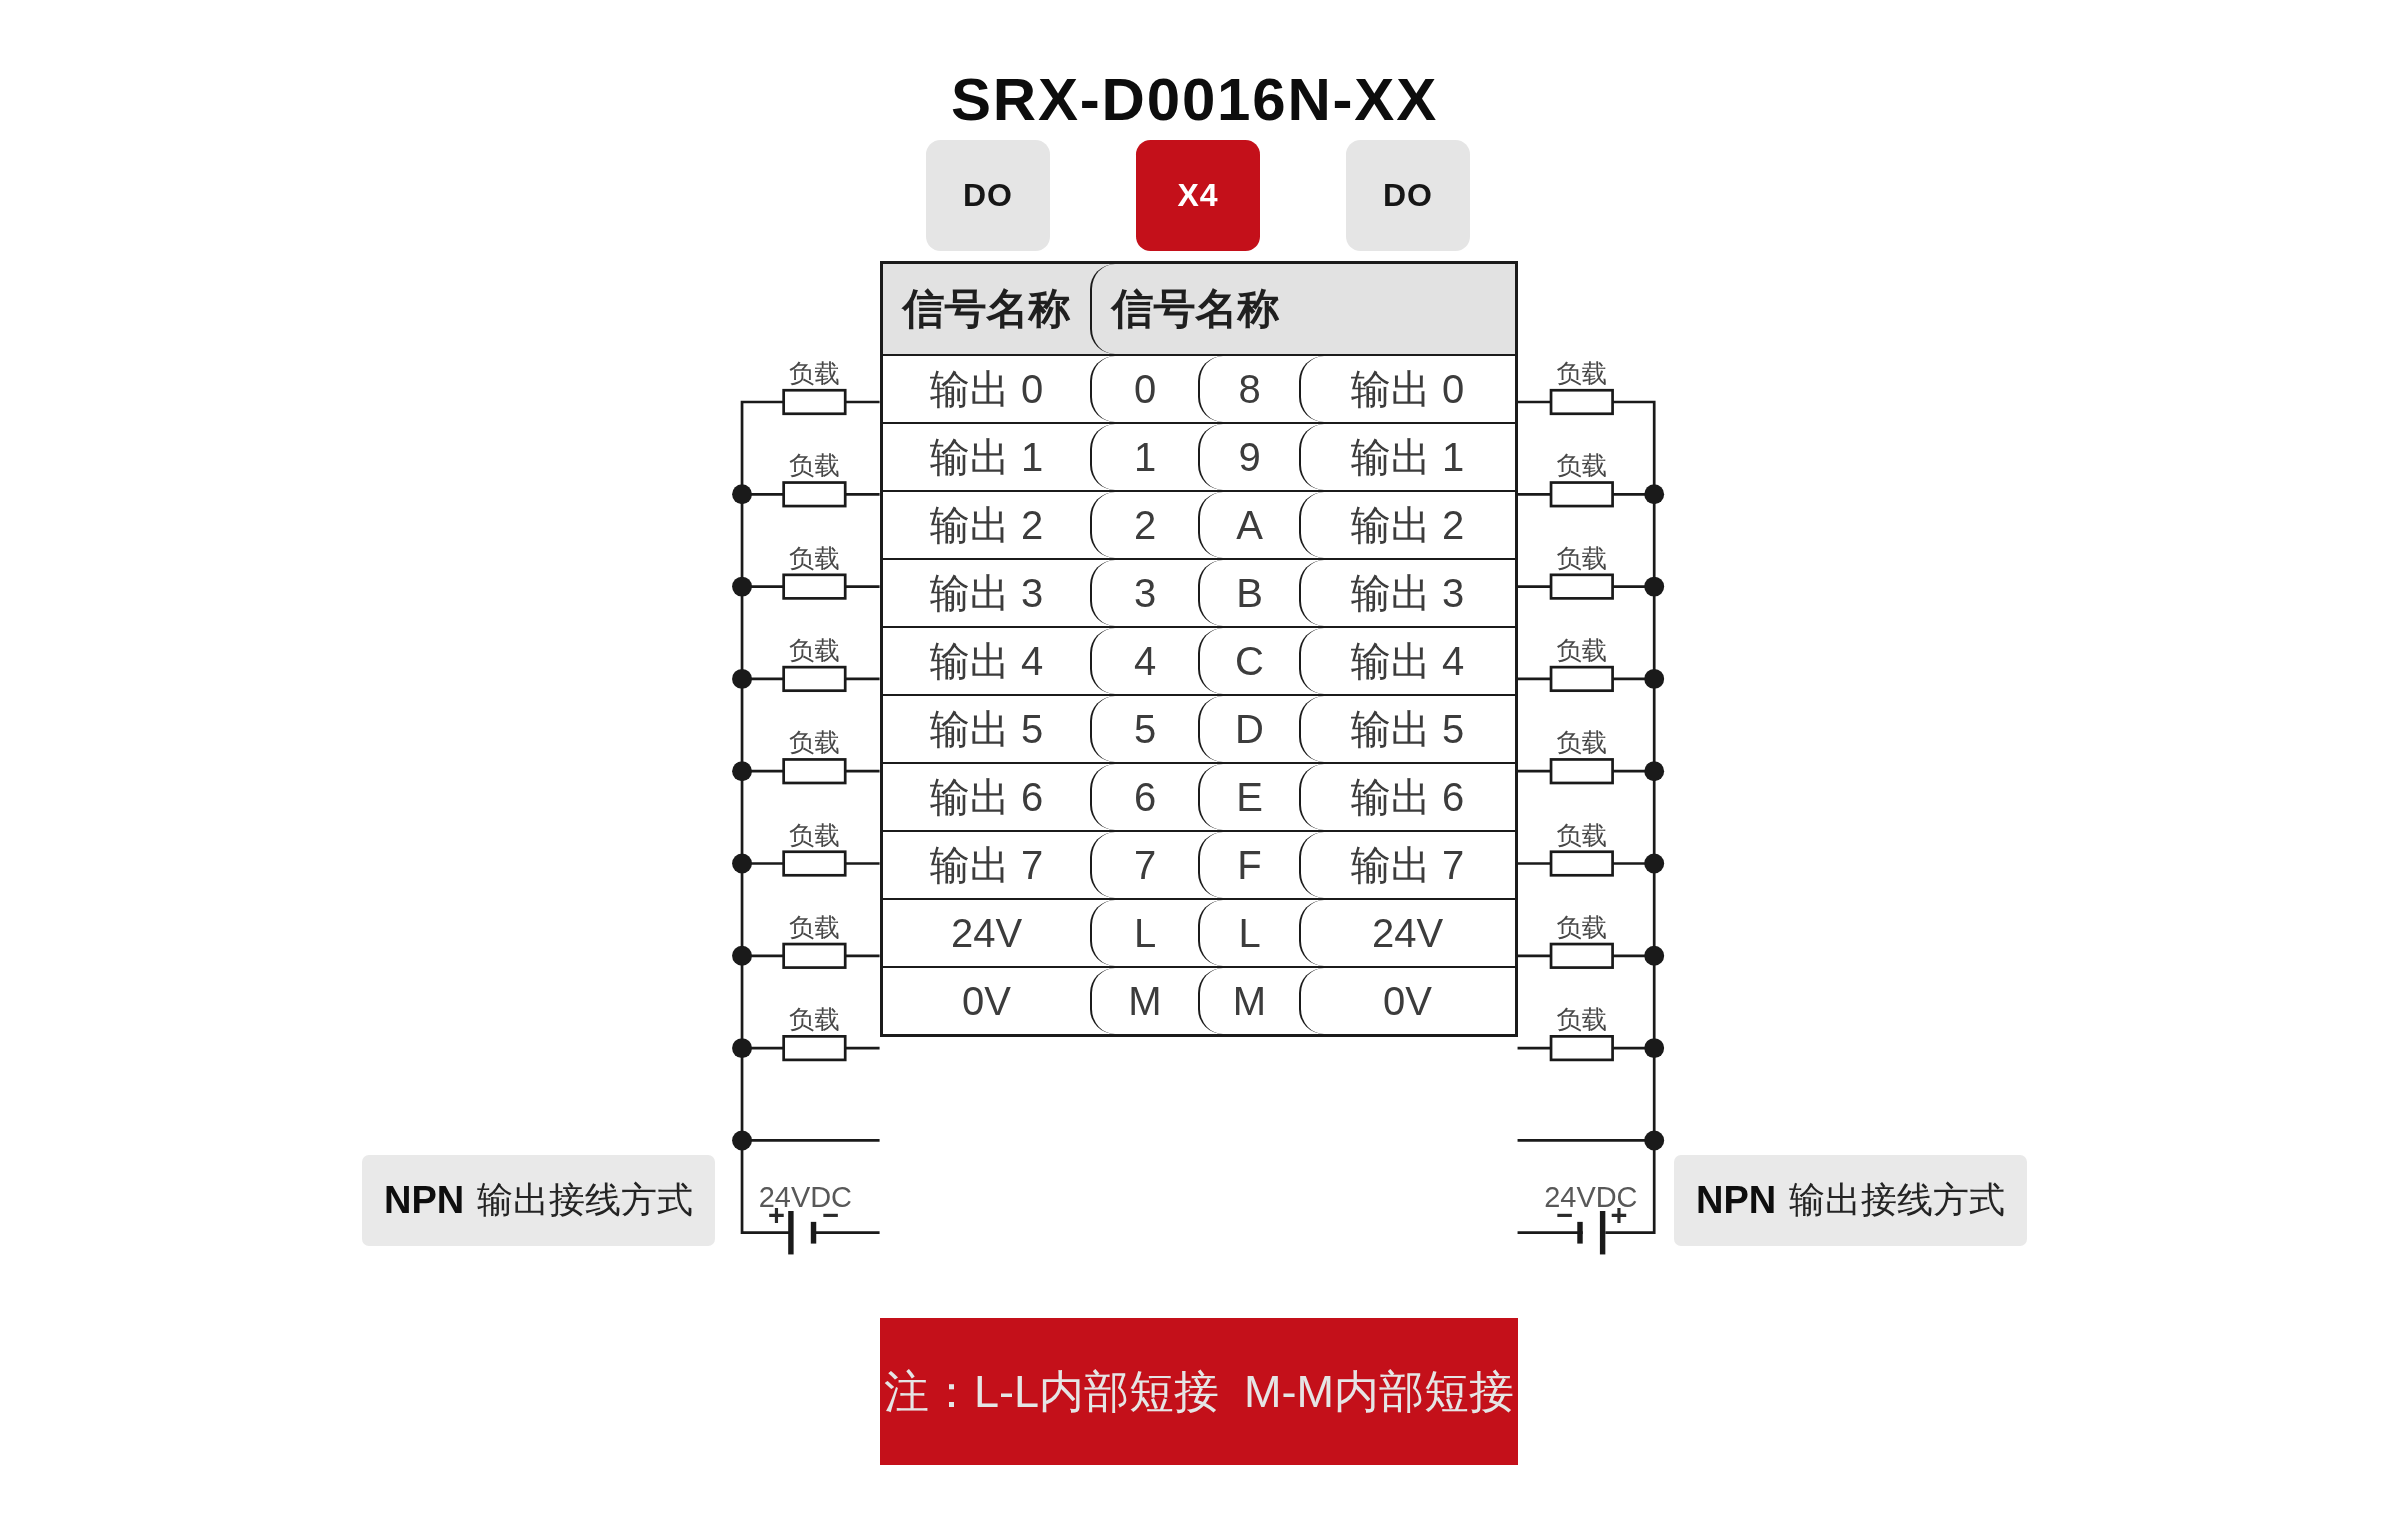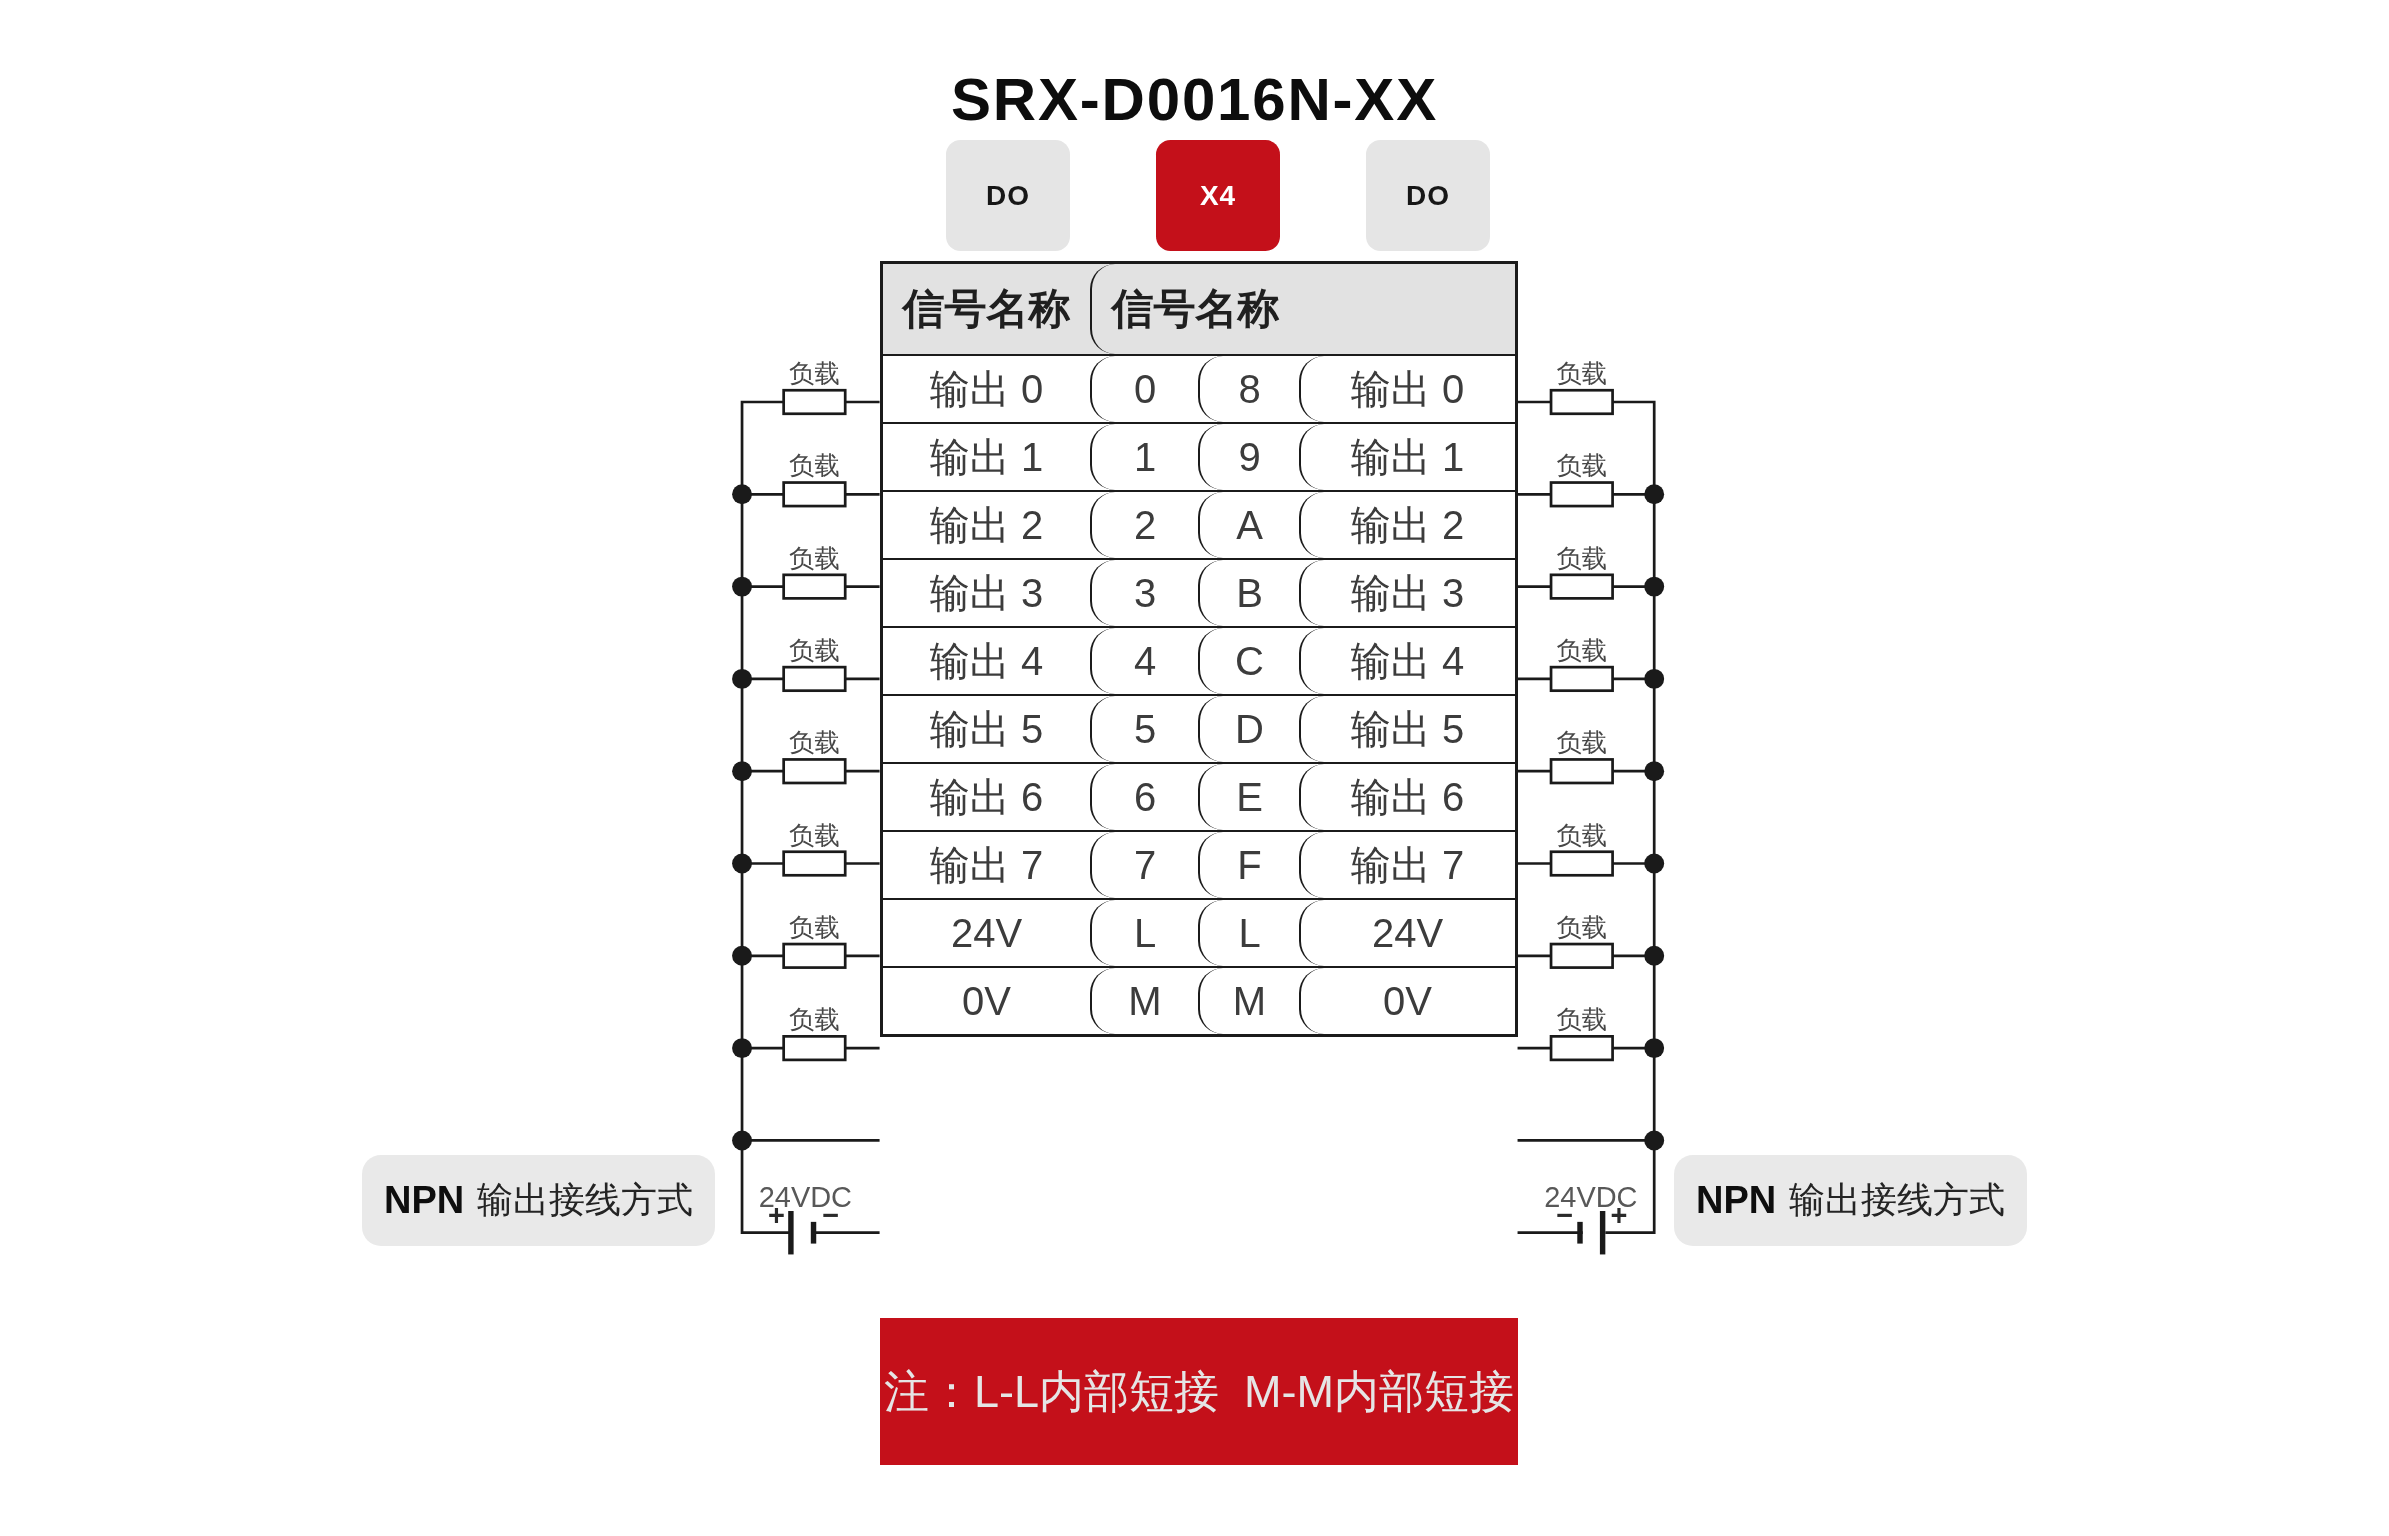--- a/index.html
+++ b/index.html
@@ -7,21 +7,21 @@
        font-family:"Liberation Sans","DejaVu Sans",sans-serif;}
   .abs{position:absolute;}
 
   
   .title{left:0;top:65px;width:2389px;text-align:center;
          font-size:60px;font-weight:800;letter-spacing:1.8px;color:#0d0d0d;}
 
   
   .badge{top:140px;width:124px;height:111px;border-radius:14.5px;
          display:flex;align-items:center;justify-content:center;
-         font-size:28px;font-weight:800;letter-spacing:0.9px;margin-left:20px;}
+         font-size:32px;font-weight:800;letter-spacing:0.9px;}
   .badge-gray{background:#e5e5e5;color:#161616;}
   .badge-red{background:#c4101a;color:#ffffff;}
   #badge-left{left:926px;}
   #badge-center{left:1136px;}
   #badge-right{left:1346px;}
 
   
   .term-table{left:880px;top:261px;width:638px;background:#ffffff;
               border:3.6px solid #1b1b1b;box-sizing:border-box;}
   .thead{display:grid;grid-template-columns:207px 209px 215px;height:90px;background:#e2e2e2;}
@@ -37,21 +37,21 @@
   svg.circuit{left:0;top:0;}
   .wire{stroke:#1a1a1a;stroke-width:3;fill:none;}
   .res{fill:#ffffff;stroke:#1a1a1a;stroke-width:3;}
   .dot{fill:#1a1a1a;}
   .plate{fill:#1a1a1a;}
   .load-txt{font-size:28px;fill:#474747;text-anchor:middle;}
   .psu-txt{font-size:32px;fill:#585858;text-anchor:middle;}
   .sign-txt{font-size:32px;font-weight:700;fill:#2a2a2a;text-anchor:middle;}
 
   
-  .npn-box{top:1155px;width:353px;height:91px;background:#e9e9e9;border-radius:19px;
+  .npn-box{top:1155px;width:353px;height:91px;background:#e9e9e9;border-radius:7px;
            display:flex;align-items:center;justify-content:center;gap:12.7px;}
   #npn-left{left:362px;}
   #npn-right{left:1674px;}
   .npn-prefix{font-size:38px;font-weight:800;color:#0e0e0e;}
   .npn-text{font-size:36px;font-weight:400;color:#242424;}
 
   
   .note-banner{left:880px;top:1318px;width:638px;height:147px;background:#c4101a;
                display:flex;align-items:center;justify-content:center;
                color:#e5e5e5;font-size:45px;white-space:pre;}

